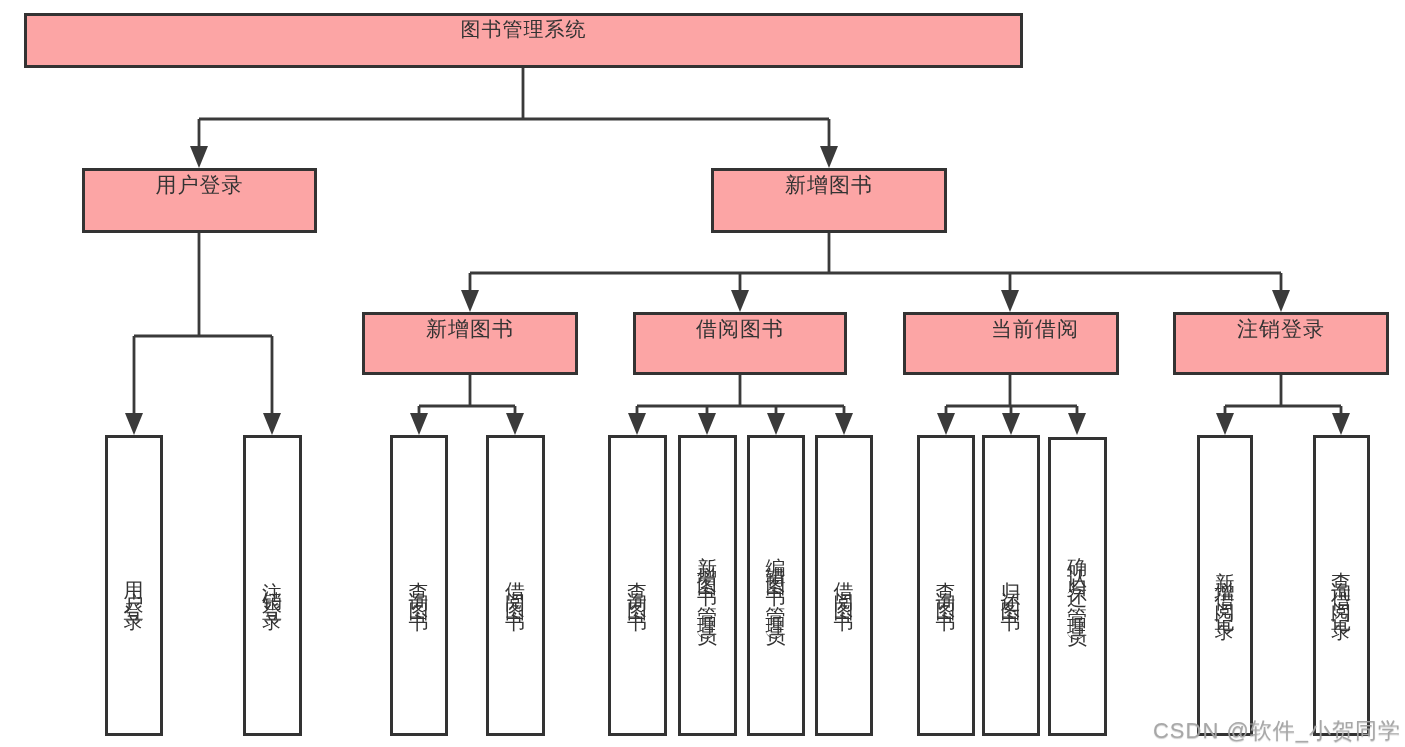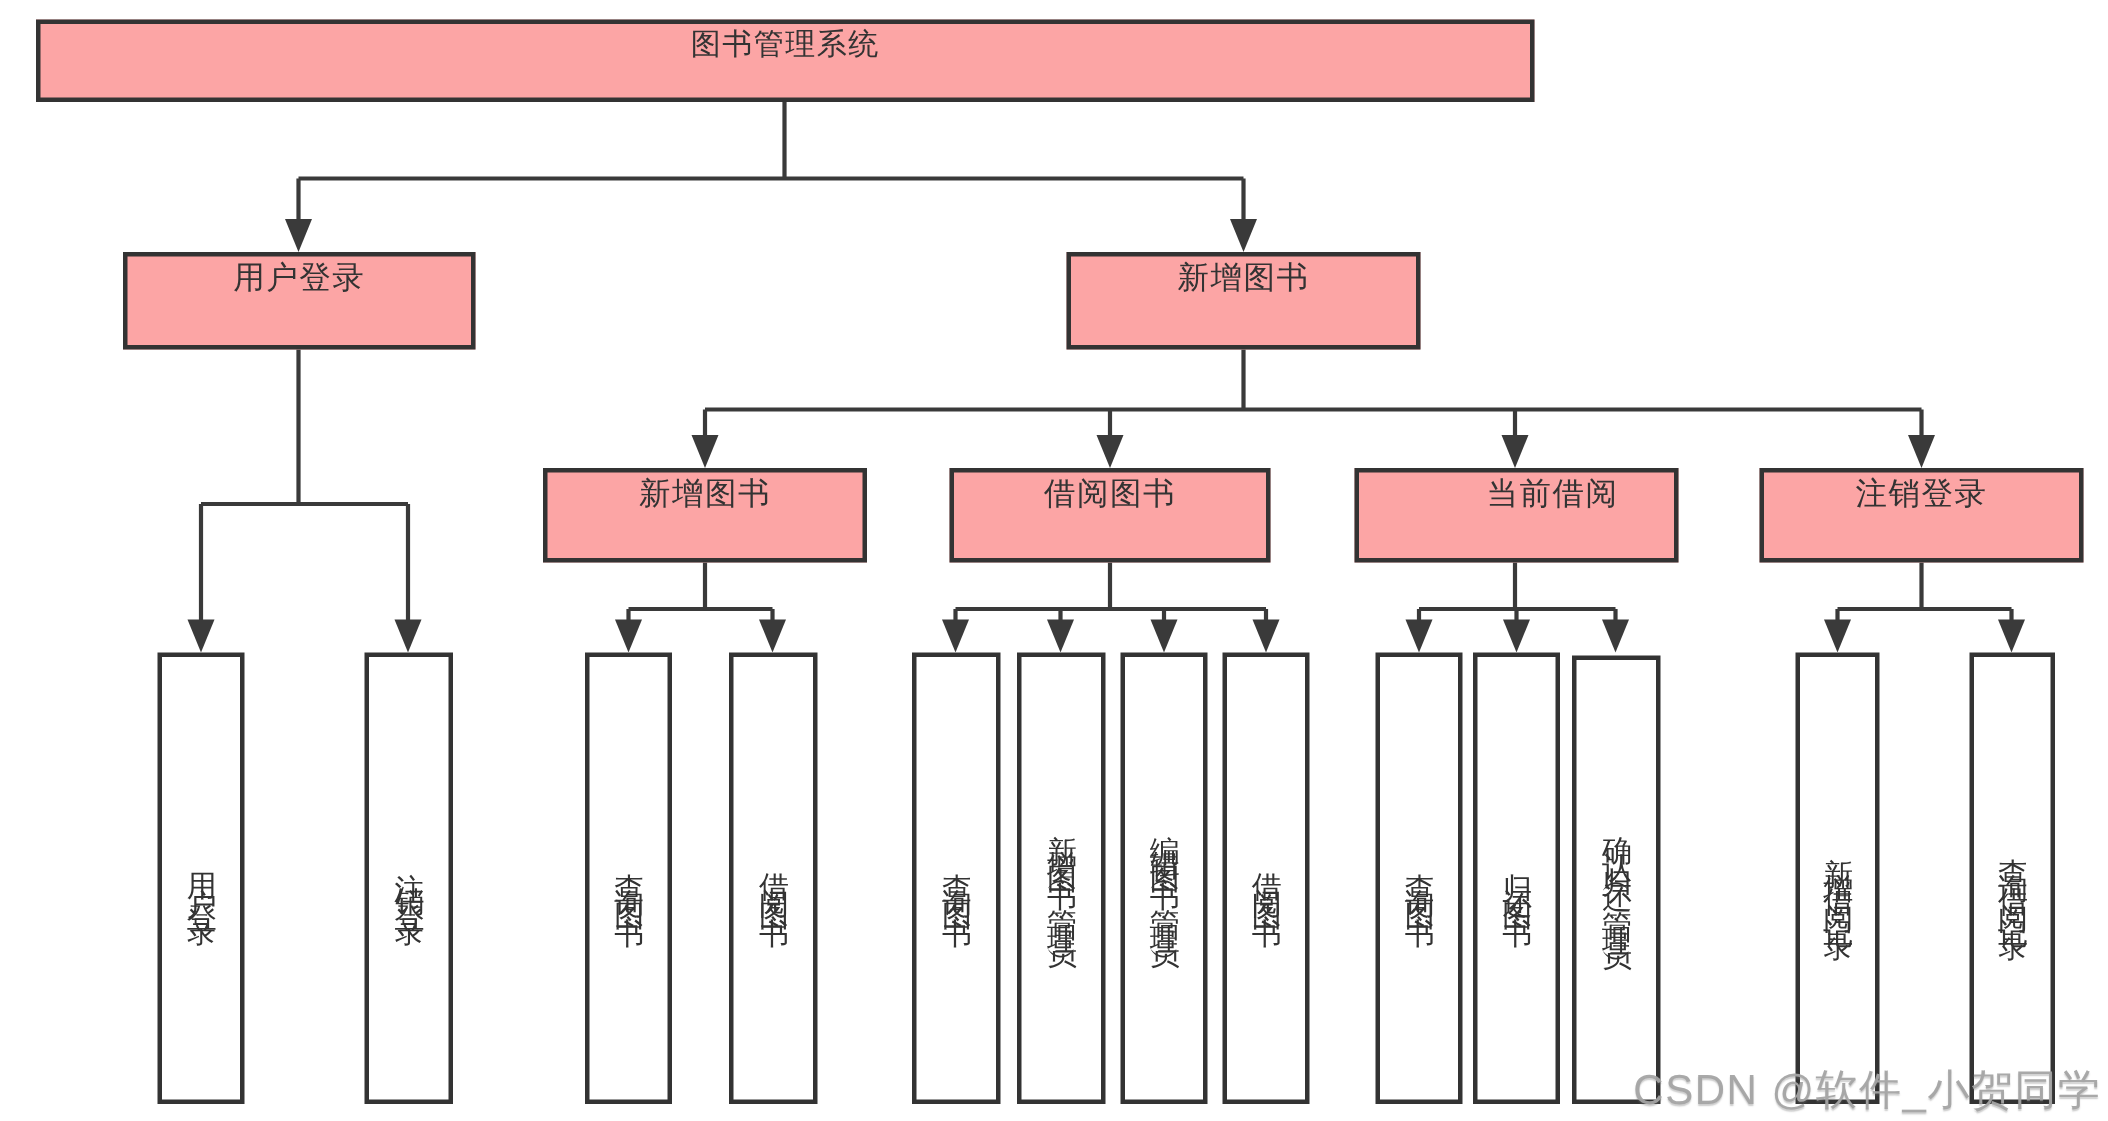--- a/index.html
+++ b/index.html
@@ -46,21 +46,21 @@
     text-orientation: mixed;
     font-size: 20px;
     letter-spacing: 0.5em;
     line-height: 1;
     color: #333333;
   }
   .watermark {
     position: absolute;
     right: 4px;
     bottom: 1px;
-    font-size: 28px;
+    font-size: 22px;
     color: rgba(164,164,164,0.95);
     text-shadow: 0 1px 1px rgba(110,110,110,0.35);
     letter-spacing: 1px;
     white-space: nowrap;
     margin-top: 46px;
   }
 </style>
 </head>
 <body>
 

